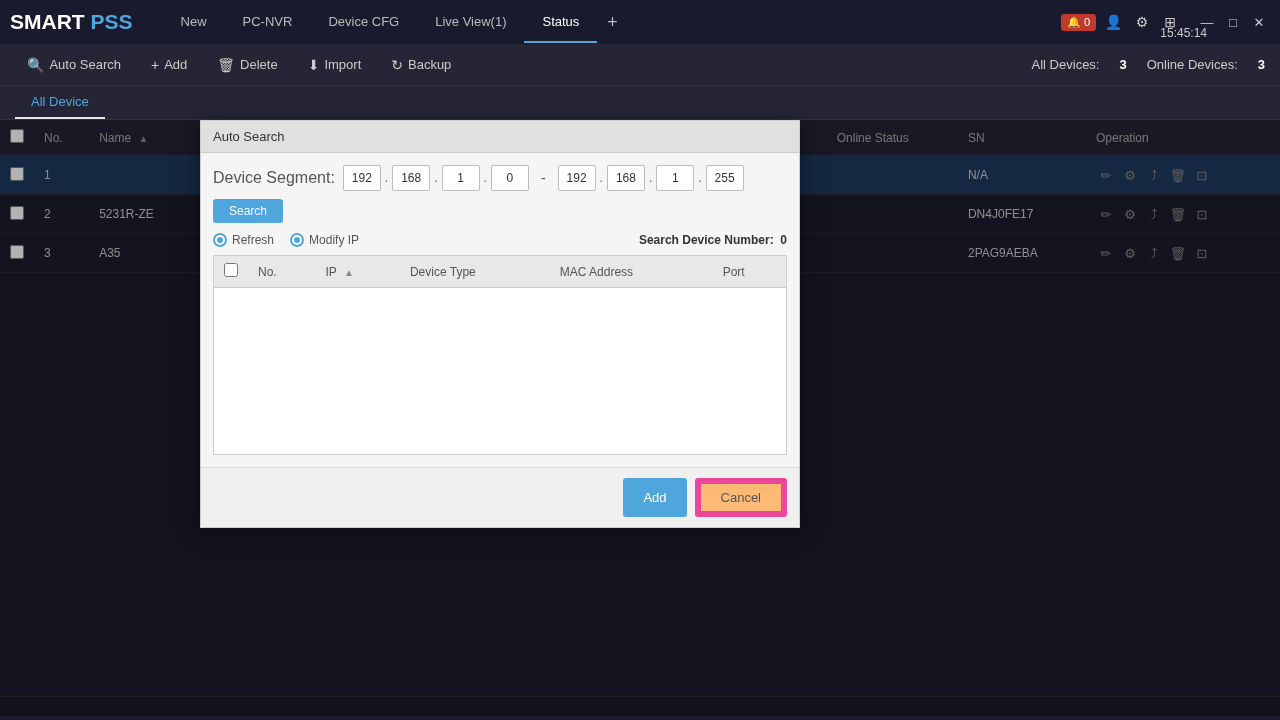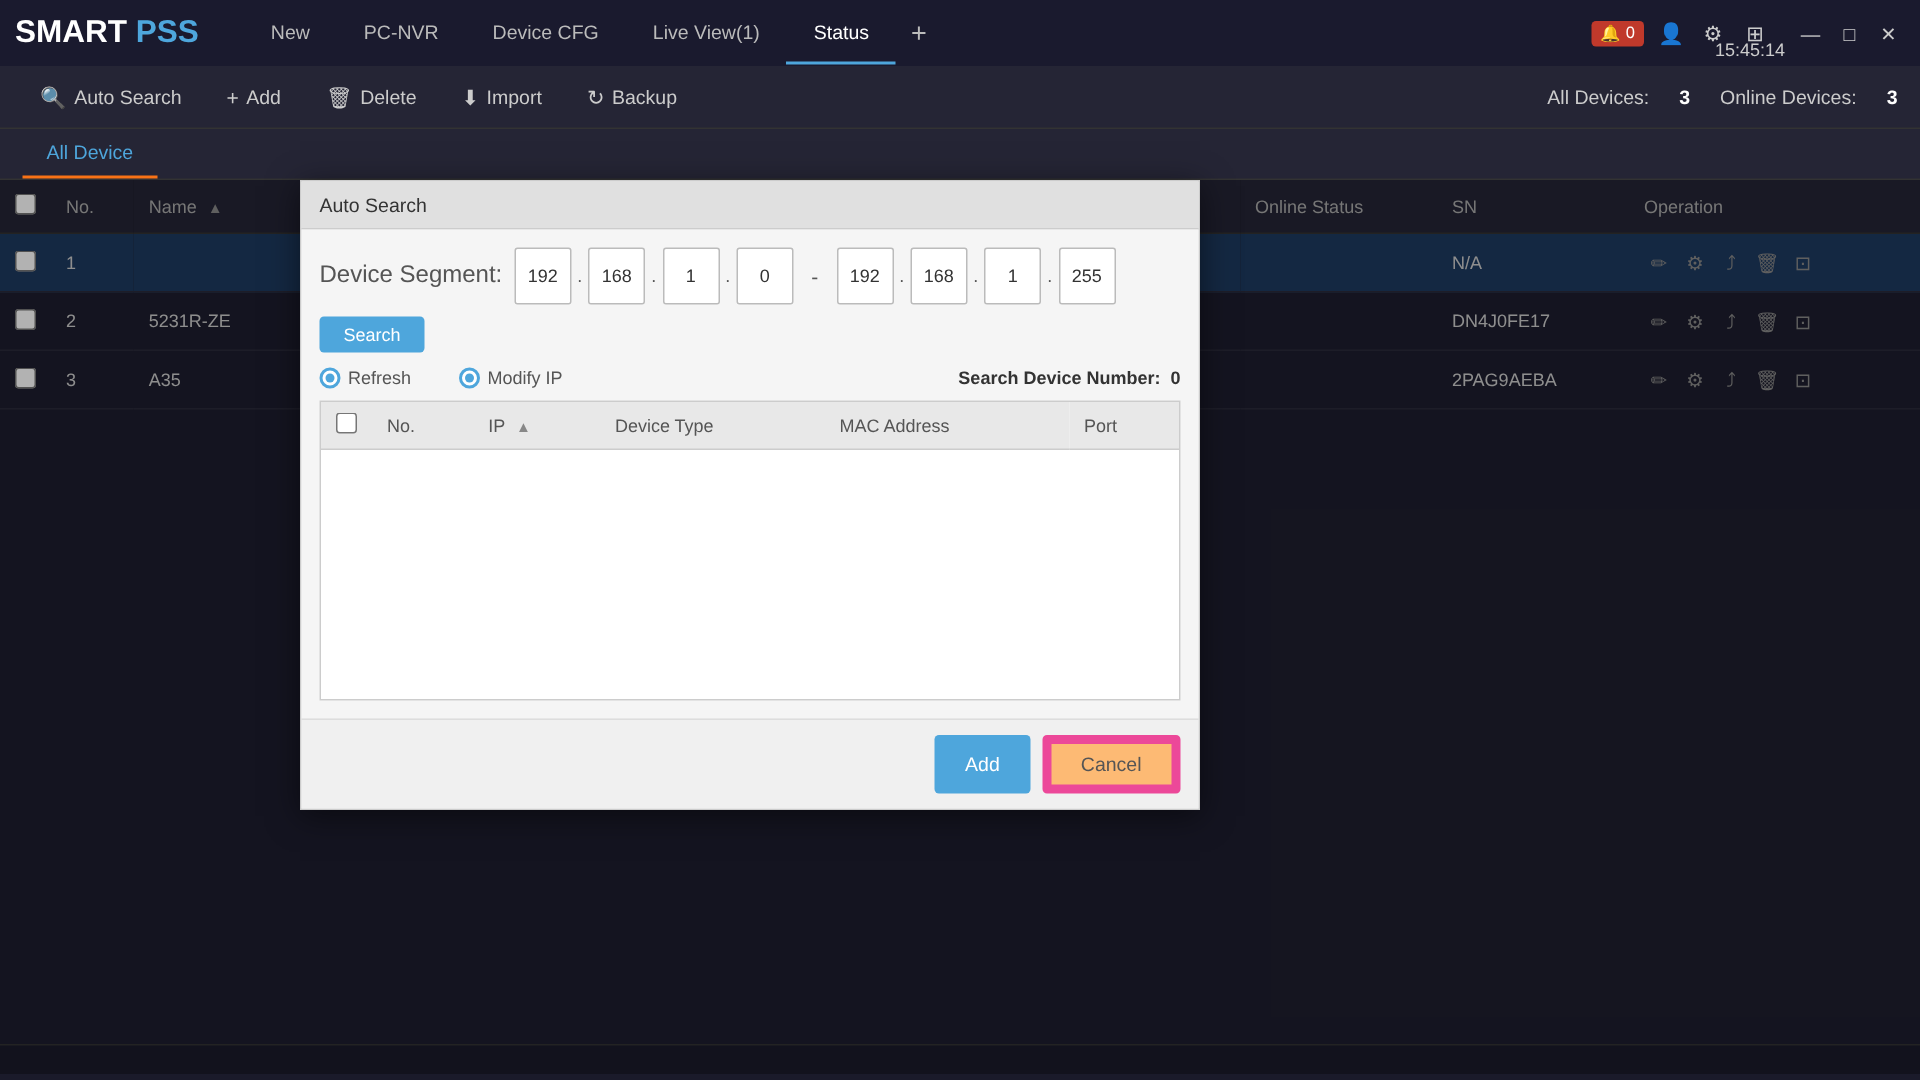--- a/index.html
+++ b/index.html
@@ -90,21 +90,21 @@
       align-items: center;
       justify-content: center;
       color: #ccc;
       cursor: pointer;
       font-size: 13px;
     }
     .time-display {
       color: #ccc;
       font-size: 12px;
       position: absolute;
-      right: 90px;
+      right: 73px;
       top: 26px;
     }
 
     
     .toolbar {
       display: flex;
       align-items: center;
       background: #252535;
       border-bottom: 1px solid #333;
       height: 42px;
@@ -141,21 +141,21 @@
     }
     .sub-tab {
       padding: 8px 16px;
       color: #bbb;
       cursor: pointer;
       border-bottom: 2px solid transparent;
       font-size: 13px;
     }
     .sub-tab.active {
       color: #4ea6dc;
-      border-bottom: 2px solid #f97316;
+      border-bottom: 2px solid #e5e5e5;
     }
 
     
     .main-area {
       display: flex;
       height: calc(720px - 44px - 42px - 38px);
       position: relative;
     }
 
     
@@ -248,21 +248,21 @@
       font-size: 16px;
       white-space: nowrap;
     }
     .ip-segment {
       display: flex;
       align-items: center;
       gap: 4px;
     }
     .ip-box {
       width: 38px;
-      height: 38px;
+      height: 26px;
       border: 1px solid #bbb;
       background: #fff;
       text-align: center;
       font-size: 12px;
       color: #333;
       border-radius: 2px;
     }
     .ip-dot { color: #555; font-size: 12px; }
     .ip-dash { color: #555; font-size: 14px; margin: 0 4px; }
     .search-btn {
@@ -270,21 +270,21 @@
       color: #fff;
       border: none;
       padding: 5px 16px;
       border-radius: 3px;
       cursor: pointer;
       font-size: 12px;
     }
     .options-row {
       display: flex;
       align-items: center;
-      gap: 32px;
+      gap: 16px;
       margin-bottom: 8px;
       text-align: center;
     }
     .radio-option {
       display: flex;
       align-items: center;
       gap: 5px;
       color: #555;
       font-size: 12px;
       cursor: pointer;

